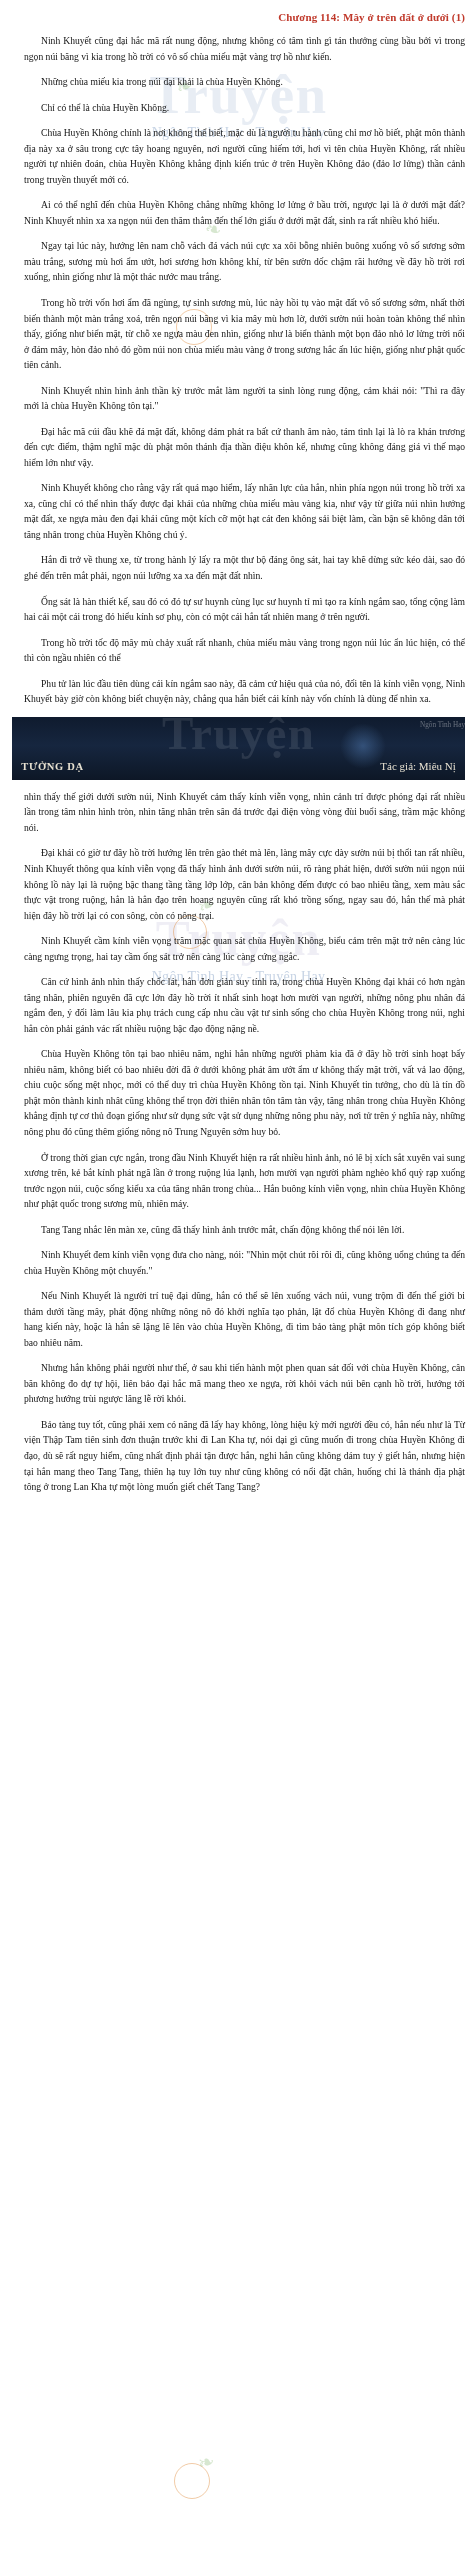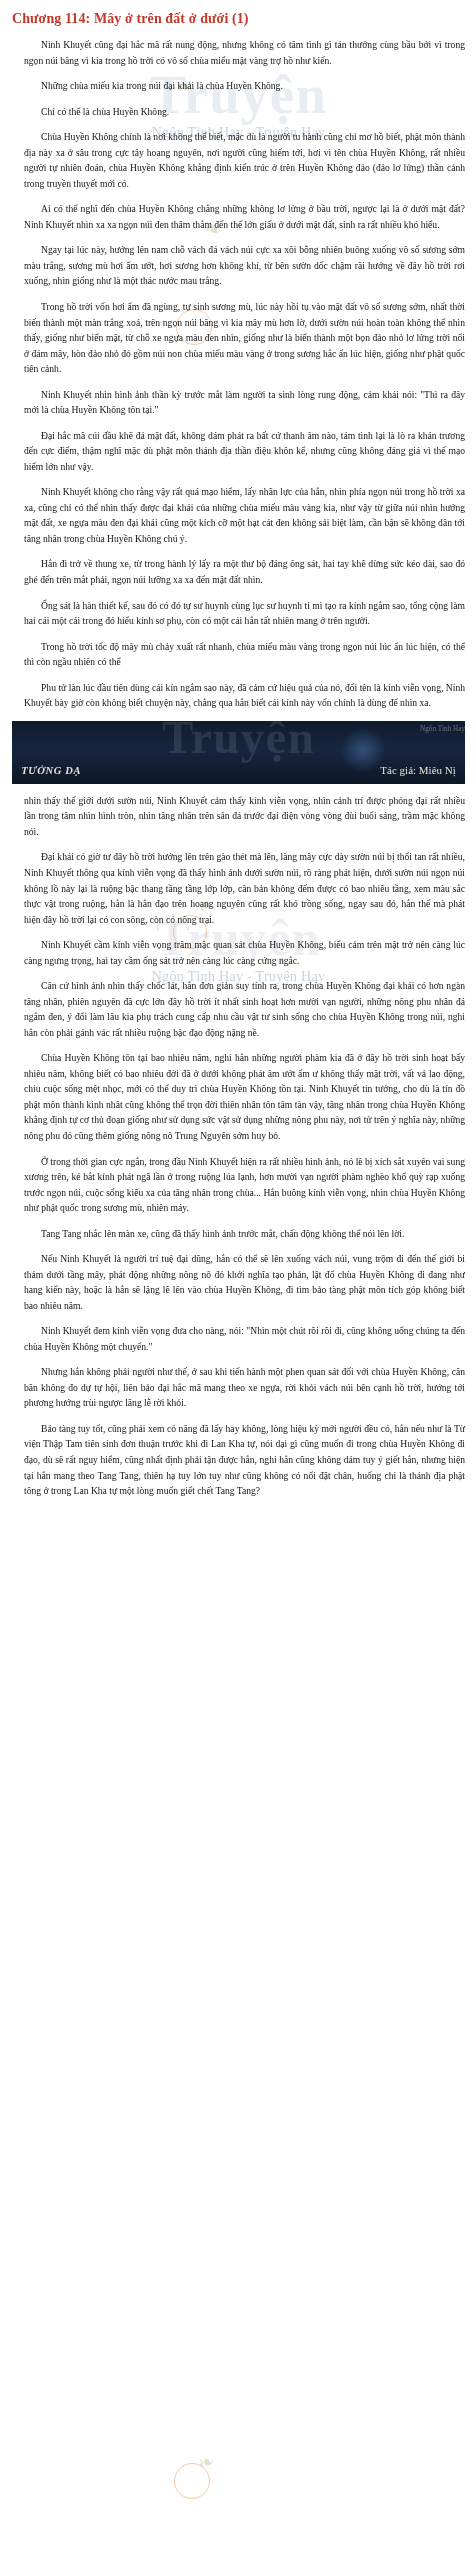--- a/index.html
+++ b/index.html
@@ -14,23 +14,23 @@
   }
   .page {
     position: relative;
     width: 477px;
     min-height: 2576px;
     box-sizing: border-box;
     padding: 6.6px 12px 13px 12px;
     overflow: hidden;
   }
   .chapter-title {
-    text-align: left;
+    text-align: right;
     font-family: "Liberation Serif", serif;
-    font-size: 14px;
+    font-size: 11px;
     font-weight: bold;
     color: #c0392b;
     margin: 4px 0 10.5px 0;
     letter-spacing: 0.1px;
   }
   p.para {
     font-size: 9.6px;
     line-height: 1.62;
     margin: 0 0 10px 12px;
     text-align: justify;
@@ -108,21 +108,20 @@
     text-align: right;
     top: 4px;
     font-size: 7.2px;
     color: rgba(255, 255, 255, 0.35);
     font-family: Liberation Serif, serif;
   }
   .banner .bnr-left {
     position: absolute;
     left: 9.2px;
     bottom: 8px;
-    font-style: italic;
     font-weight: bold;
     font-size: 10.5px;
     color: #e8e2d2;
     letter-spacing: 0.7px;
   }
   .banner .bnr-right {
     position: absolute;
     right: 9.2px;
     bottom: 8px;
     font-size: 11px;
@@ -184,20 +183,20 @@
       <div class="bnr-right">Tác giả: Miêu Nị</div>
     </div>
 
     <p class="para" style="text-indent:0;">nhìn thấy thế giới dưới sườn núi, Ninh Khuyết cảm thấy kính viễn vọng, nhìn cảnh trí được phóng đại rất nhiều lần trong tâm nhìn hình tròn, nhìn tăng nhân trên sân đá trước đại điện vòng vòng đùi buổi sáng, trầm mặc không nói.</p>
     <p class="para">Đại khái có giờ tư đây hồ trời hướng lên trên gào thét mà lên, làng mây cực dày sườn núi bị thổi tan rất nhiều, Ninh Khuyết thông qua kính viễn vọng đã thấy hình ảnh dưới sườn núi, rõ ràng phát hiện, dưới sườn núi ngọn núi không lồ này lại là ruộng bậc thang tầng tầng lớp lớp, cân bản không đếm được có bao nhiêu tầng, xem màu sắc thực vật trong ruộng, hẳn là hẳn đạo trên hoang nguyên cũng rất khó trồng sống, ngay sau đó, hắn thế mà phát hiện đây hồ trời lại có con sông, còn có nông trại.</p>
     <p class="para">Ninh Khuyết cầm kính viễn vọng trăm mặc quan sát chùa Huyền Không, biểu cảm trên mặt trở nên càng lúc càng ngưng trọng, hai tay cầm ống sát trở nên càng lúc càng cứng ngắc.</p>
     <p class="para">Cân cứ hình ảnh nhìn thấy chốc lát, hắn đơn giản suy tính ra, trong chùa Huyền Không đại khái có hơn ngàn tăng nhân, phiên nguyên đã cực lớn đây hồ trời ít nhất sinh hoạt hơn mười vạn người, những nông phu nhân đá ngắm đen, ý đổi làm lâu kia phụ trách cung cấp nhu cầu vật tư sinh sống cho chùa Huyền Không trong núi, nghi hẳn còn phải gánh vác rất nhiều ruộng bậc đạo động nặng nề.</p>
     <p class="para">Chùa Huyền Không tôn tại bao nhiêu năm, nghi hẳn những người phàm kia đã ở đây hồ trời sinh hoạt bấy nhiêu năm, không biết có bao nhiêu đời đã ở dưới không phát âm ướt ẩm ư không thấy mặt trời, vất vả lao động, chiu cuộc sống mệt nhọc, mới có thể duy trì chùa Huyền Không tồn tại. Ninh Khuyết tin tưởng, cho dù là tín đồ phật môn thành kinh nhât cũng không thể trọn đời thiên nhân tôn tâm tàn vậy, tăng nhân trong chùa Huyền Không khẳng định tự cơ thủ đoạn giống như sử dụng sức vật sử dụng những nông phu này, nơi tử trên ý nghĩa này, những nông phu đó cũng thêm giống nông nô Trung Nguyên sớm huy bỏ.</p>
     <p class="para">Ở trong thời gian cực ngắn, trong đầu Ninh Khuyết hiện ra rất nhiều hình ảnh, nó lê bị xích sắt xuyên vai sung xương trên, kẻ bắt kính phát ngã lần ở trong ruộng lúa lạnh, hơn mười vạn người phàm nghèo khổ quỳ rạp xuống trước ngọn núi, cuộc sống kiểu xa của tăng nhân trong chùa... Hắn buông kính viễn vọng, nhìn chùa Huyền Không như phật quốc trong sương mù, nhiên máy.</p>
     <p class="para">Tang Tang nhắc lên màn xe, cũng đã thấy hình ảnh trước mắt, chấn động không thể nói lên lời.</p>
+    <p class="para">Ninh Khuyết đem kính viễn vọng đưa cho nàng, nói: "Nhìn một chút rõi rõi đi, cũng không uổng chúng ta đến chùa Huyền Không một chuyến."</p>
     <p class="para">Nếu Ninh Khuyết là người trí tuệ đại dũng, hắn có thể sẽ lên xuống vách núi, vung trộm đi đến thế giới bi thảm dưới tầng mây, phát động những nông nô đó khởi nghĩa tạo phản, lật đổ chùa Huyền Không đi đang như hang kiến này, hoặc là hắn sẽ lặng lẽ lên vào chùa Huyền Không, đi tìm bảo tàng phật môn tích góp không biết bao nhiêu năm.</p>
-    <p class="para">Ninh Khuyết đem kính viễn vọng đưa cho nàng, nói: "Nhìn một chút rõi rõi đi, cũng không uổng chúng ta đến chùa Huyền Không một chuyến."</p>
     <p class="para">Nhưng hắn không phải người như thế, ở sau khi tiến hành một phen quan sát đối với chùa Huyền Không, cân băn không đo dự tự hội, liên bảo đại hắc mã mang theo xe ngựa, rời khỏi vách núi bên cạnh hồ trời, hướng tới phương hướng trùi ngược lăng lễ rời khỏi.</p>
     <p class="para">Bảo tàng tuy tốt, cũng phải xem có năng đã lấy hay không, lòng hiệu kỳ mới người đều có, hắn nếu như là Từ viện Thập Tam tiên sinh đơn thuận trước khi đi Lan Kha tự, nói dại gì cũng muốn đi trong chùa Huyền Không đi đạo, dù sẽ rất nguy hiểm, cũng nhất định phải tận được hắn, nghi hẳn cũng không dám tuy ý giết hắn, nhưng hiện tại hắn mang theo Tang Tang, thiên hạ tuy lớn tuy như cũng không có nổi đặt chân, huống chi là thánh địa phật tông ở trong Lan Kha tự một lòng muốn giết chết Tang Tang?</p>
 
   </div>
 </div>
 
 
 </body></html>

